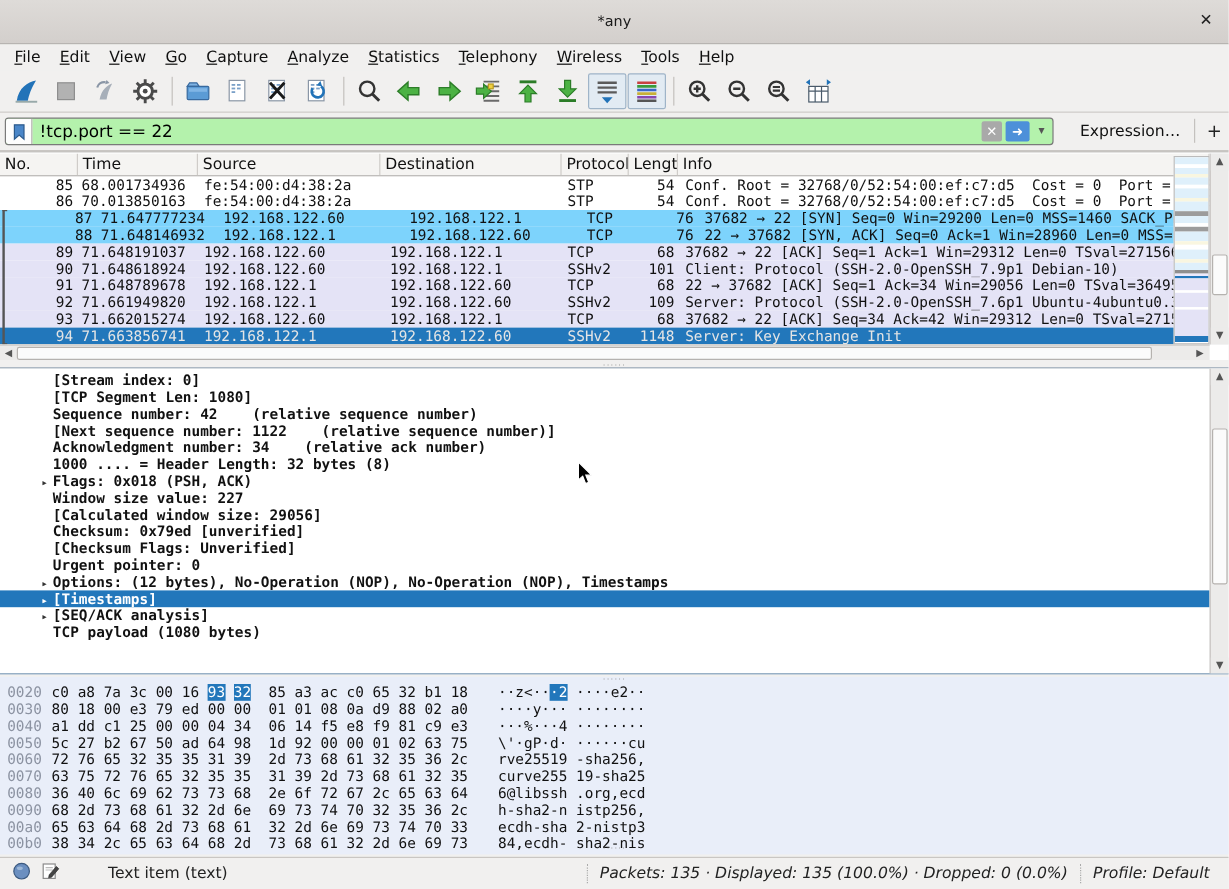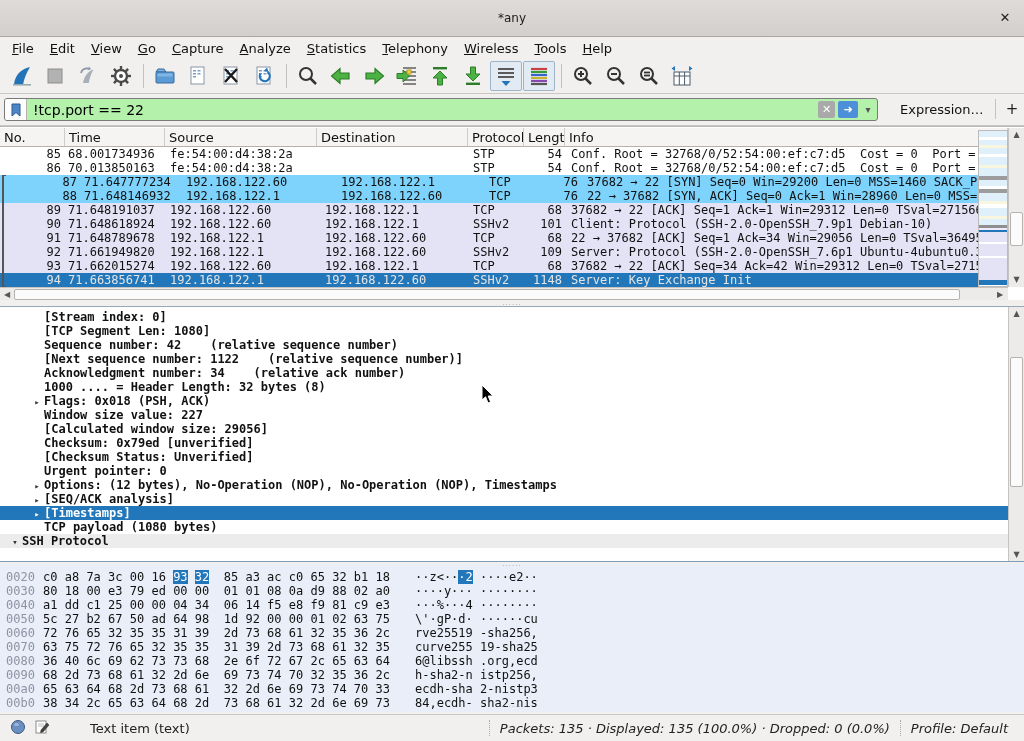--- a/index.html
+++ b/index.html
@@ -403,27 +403,26 @@
         <div class="dline lvl1"><span class="arr"></span><span>[Stream index: 0]</span></div>
         <div class="dline lvl1"><span class="arr"></span><span>[TCP Segment Len: 1080]</span></div>
         <div class="dline lvl1"><span class="arr"></span><span>Sequence number: 42    (relative sequence number)</span></div>
         <div class="dline lvl1"><span class="arr"></span><span>[Next sequence number: 1122    (relative sequence number)]</span></div>
         <div class="dline lvl1"><span class="arr"></span><span>Acknowledgment number: 34    (relative ack number)</span></div>
         <div class="dline lvl1"><span class="arr"></span><span>1000 .... = Header Length: 32 bytes (8)</span></div>
         <div class="dline lvl1"><span class="arr">▸</span><span>Flags: 0x018 (PSH, ACK)</span></div>
         <div class="dline lvl1"><span class="arr"></span><span>Window size value: 227</span></div>
         <div class="dline lvl1"><span class="arr"></span><span>[Calculated window size: 29056]</span></div>
         <div class="dline lvl1"><span class="arr"></span><span>Checksum: 0x79ed [unverified]</span></div>
-        <div class="dline lvl1"><span class="arr"></span><span>[Checksum Status: Unverified]</span></div>
+        <div class="dline lvl1"><span class="arr"></span><span>[Checksum Flags: Unverified]</span></div>
         <div class="dline lvl1"><span class="arr"></span><span>Urgent pointer: 0</span></div>
         <div class="dline lvl1"><span class="arr">▸</span><span>Options: (12 bytes), No-Operation (NOP), No-Operation (NOP), Timestamps</span></div>
+        <div class="dline lvl1 sel"><span class="arr">▸</span><span>[Timestamps]</span></div>
         <div class="dline lvl1"><span class="arr">▸</span><span>[SEQ/ACK analysis]</span></div>
-        <div class="dline lvl1 sel"><span class="arr">▸</span><span>[Timestamps]</span></div>
         <div class="dline lvl1"><span class="arr"></span><span>TCP payload (1080 bytes)</span></div>
-        <div class="dline lvl0 shade"><span class="arr">▾</span><span>SSH Protocol</span></div>
       </div>
     <div class="vscroll" style="left:1008px; top:0; height:255px;">
       <div class="sbtn" style="top:0;">▲</div>
       <div class="sthumb" style="top:50px; height:130px;"></div>
       <div class="sbtn" style="top:241px;">▼</div>
     </div>
   </div>
 
   <div class="hexpane">
     <div class="hexdots">······</div>

